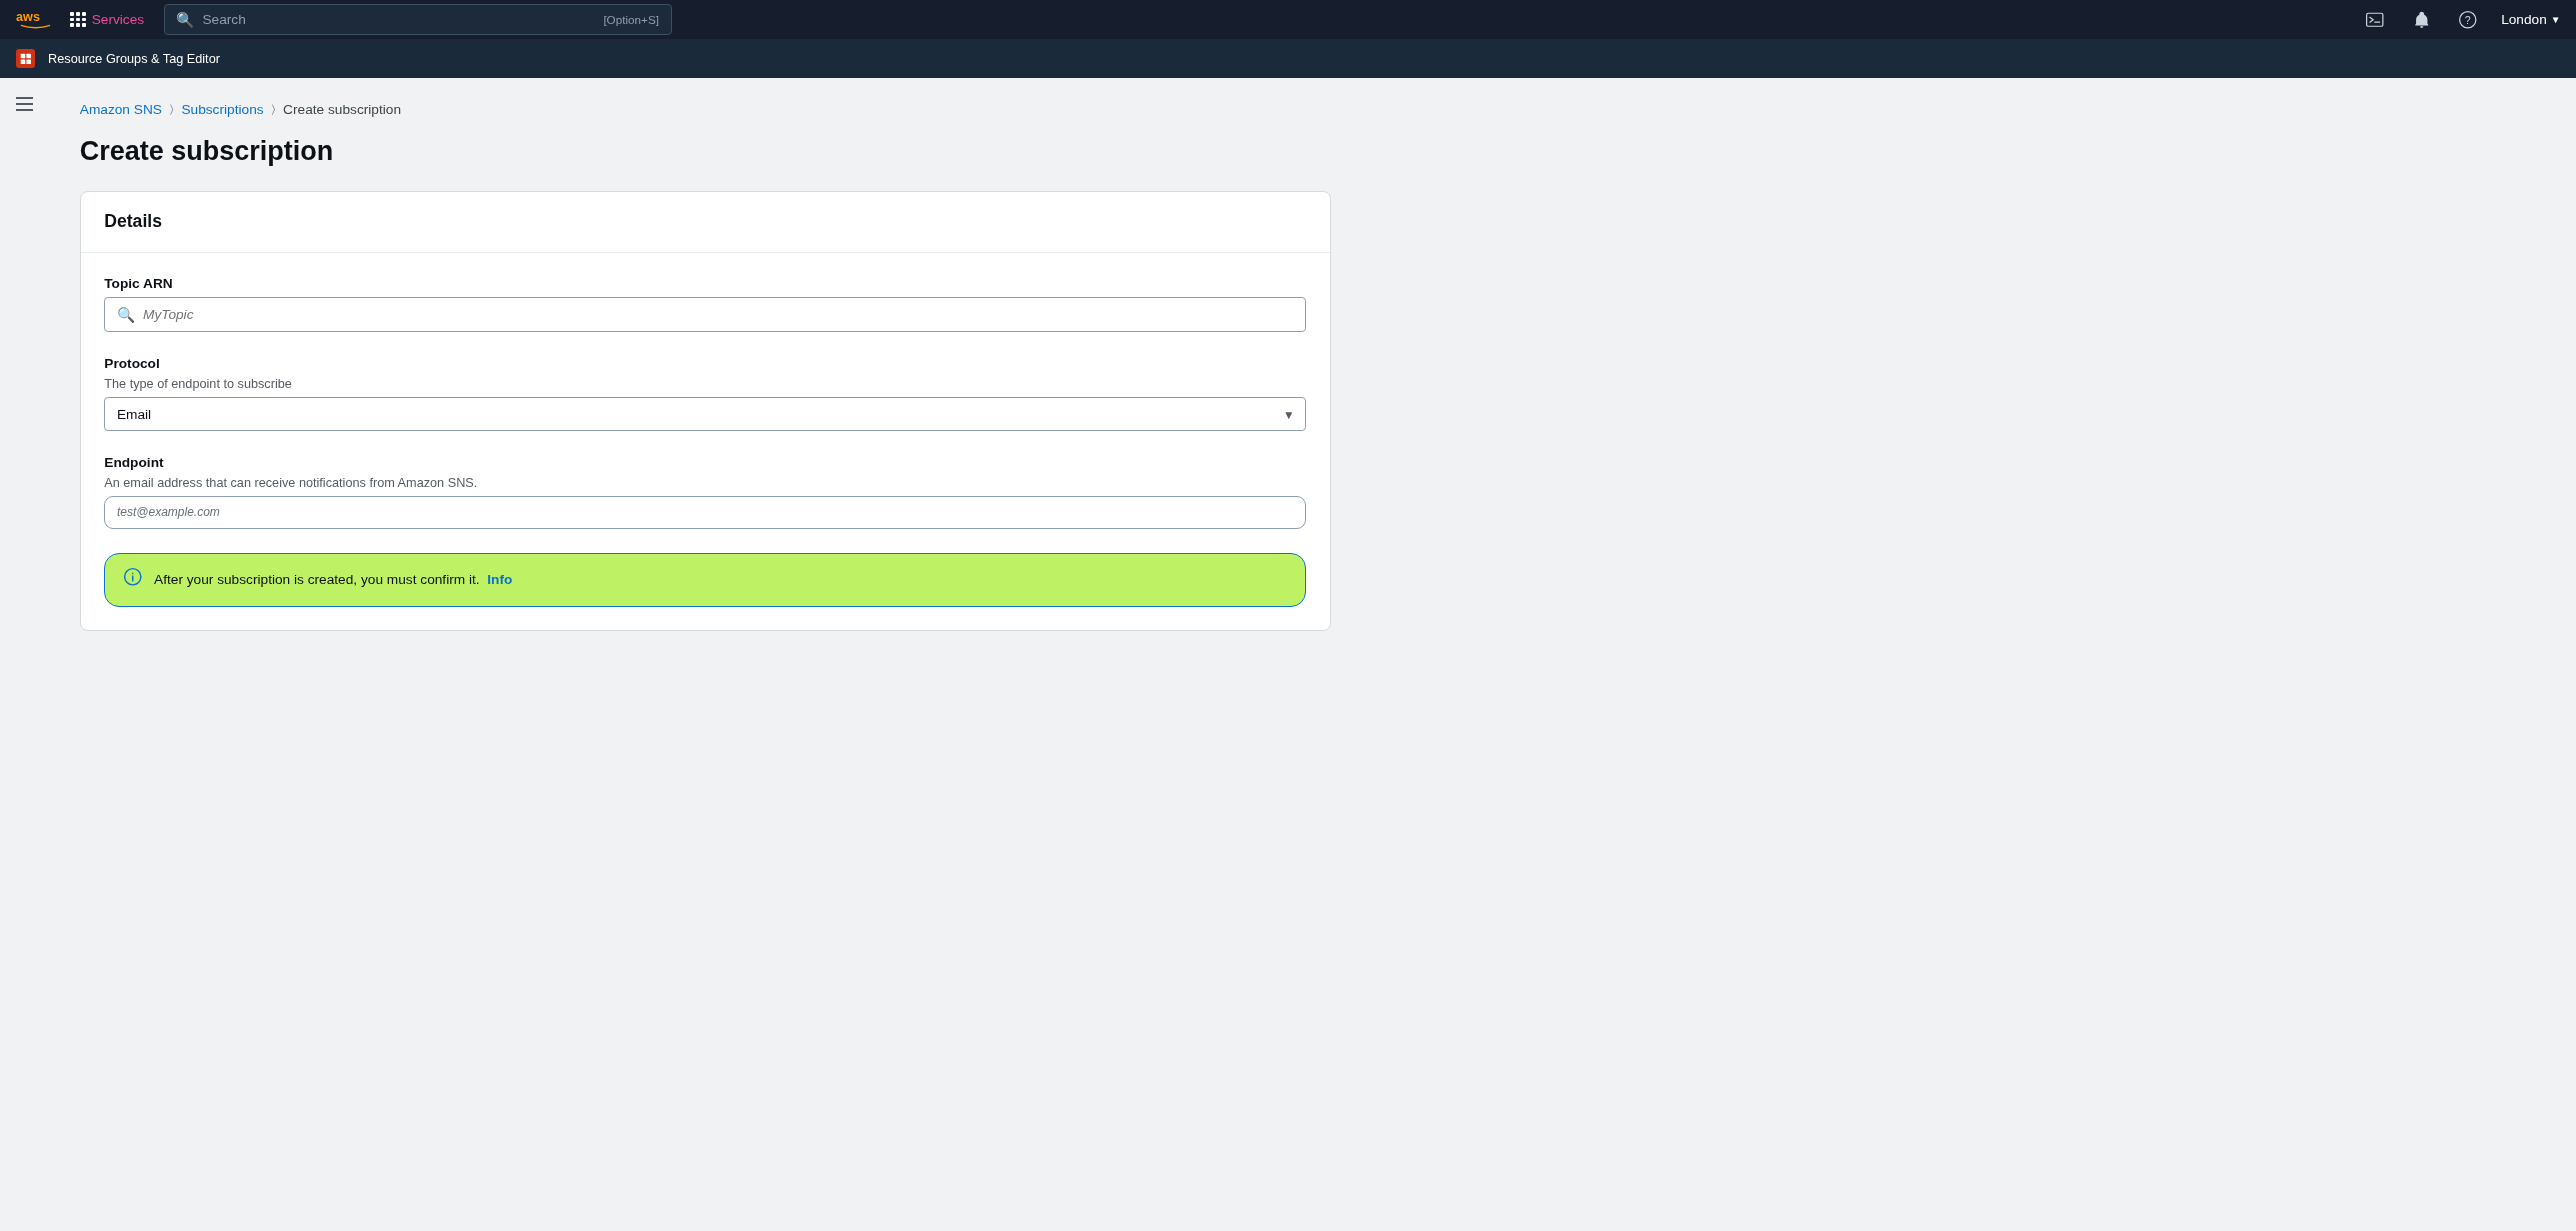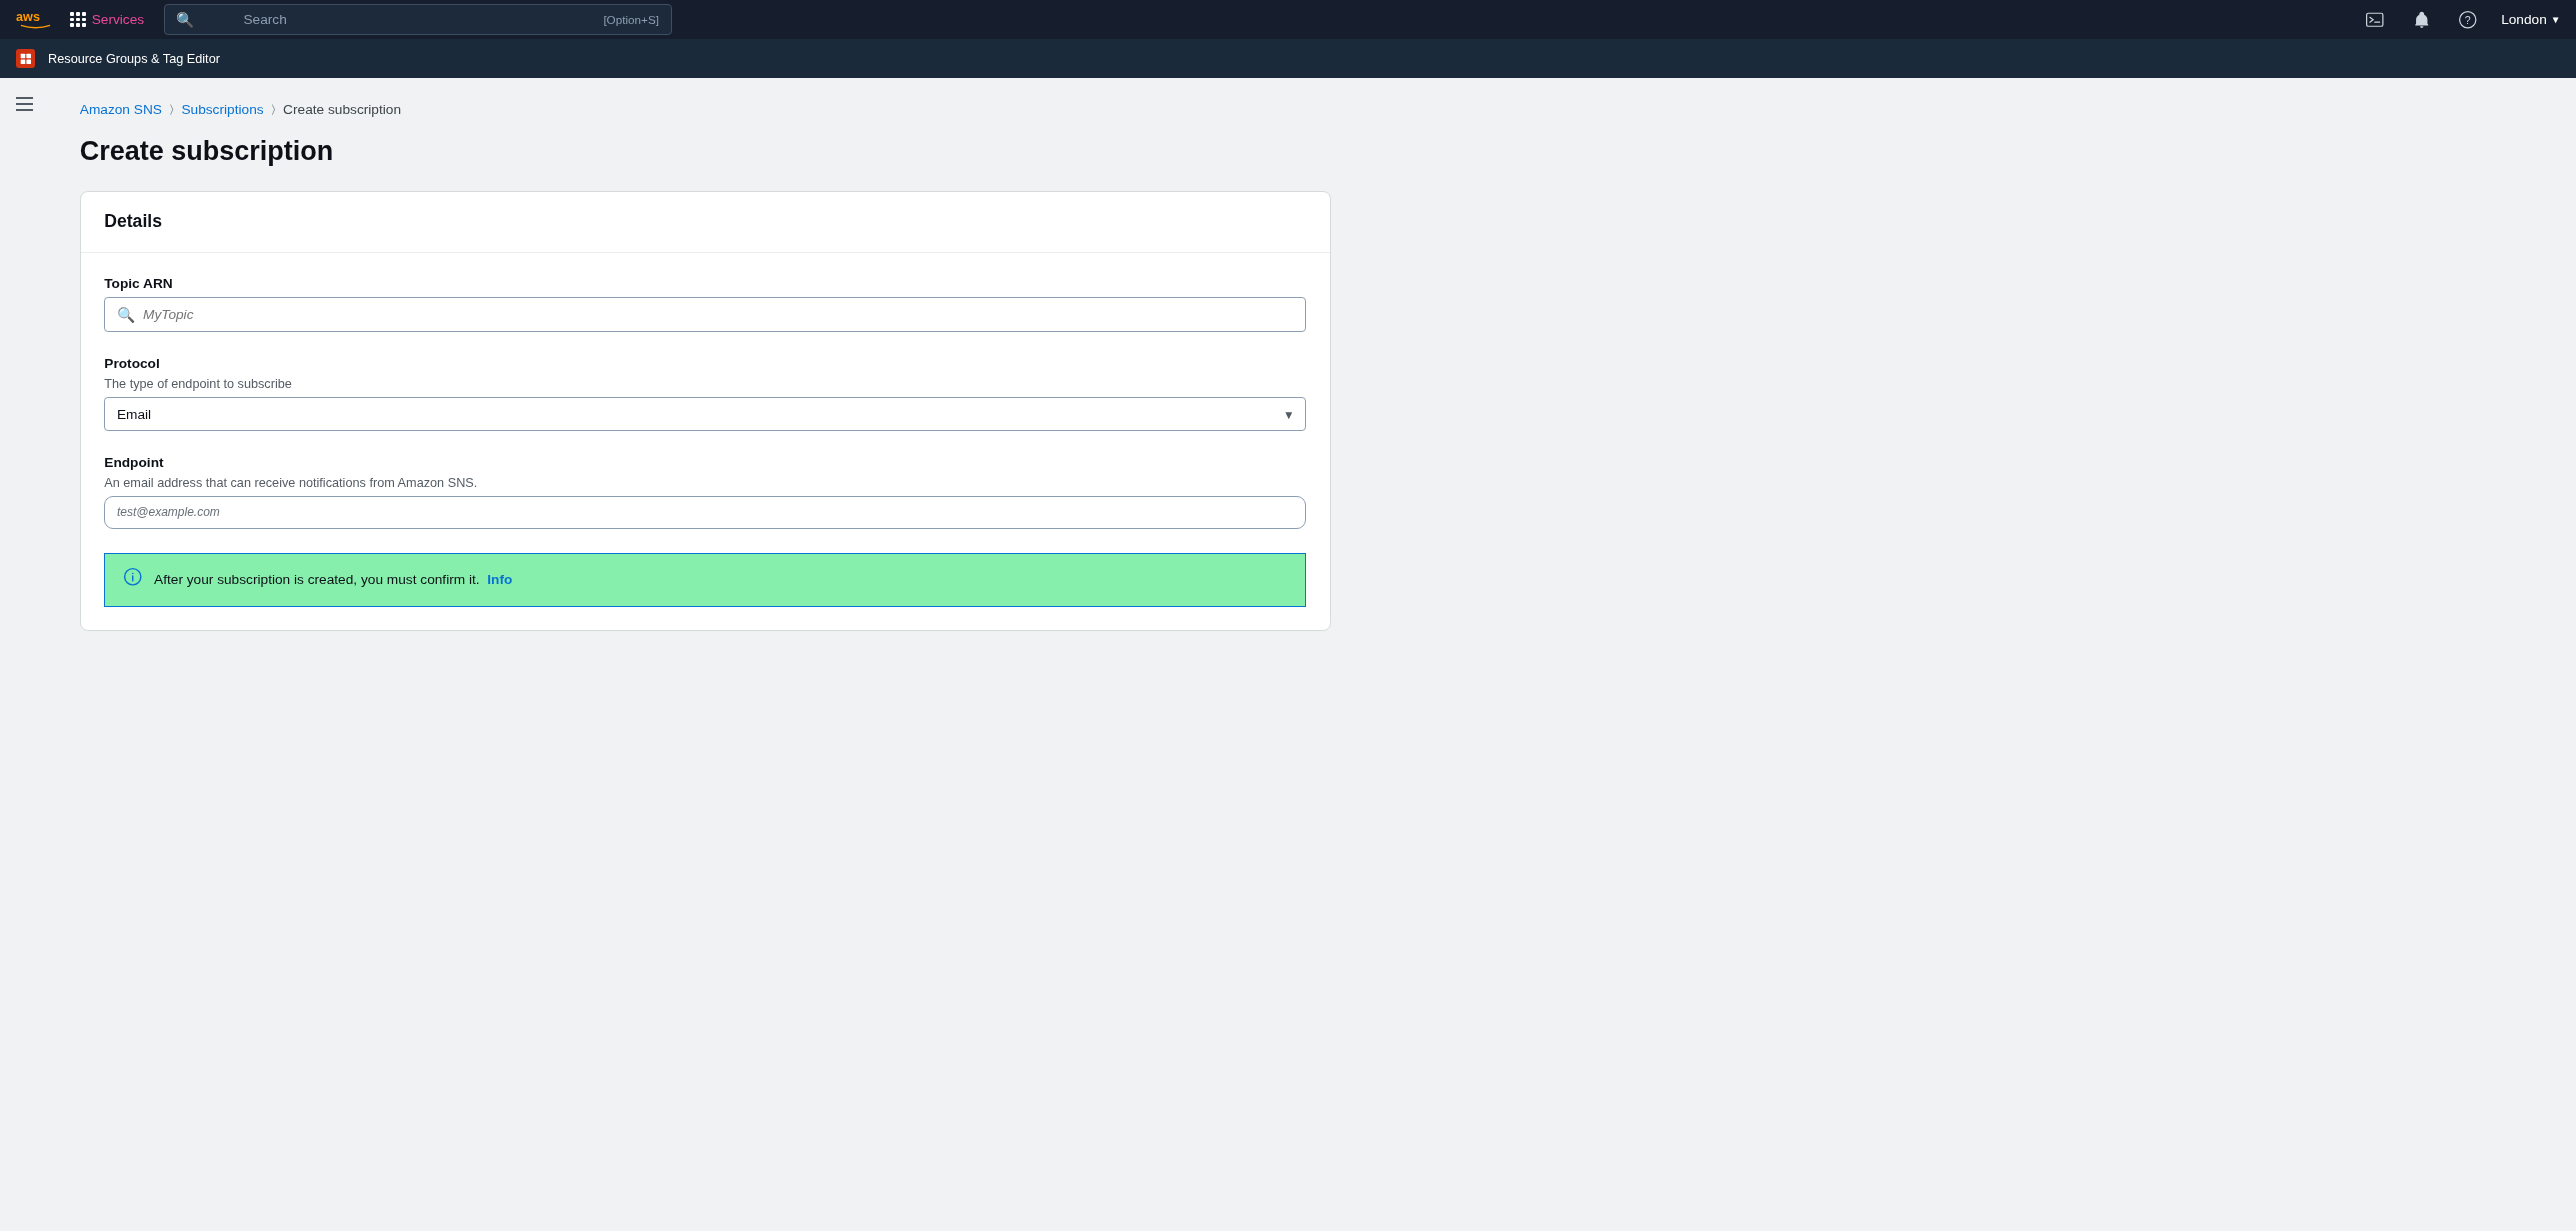--- a/index.html
+++ b/index.html
@@ -56,21 +56,20 @@
       max-width: 508px;
       margin-left: 7.8px;
     }
     .search-bar input {
       background: transparent;
       border: none;
       outline: none;
       color: #ccc;
       font-size: 13.7px;
       width: 100%;
-      margin-left: 41px;
     }
     .search-bar input::placeholder { color: #8d9eb3; }
     .search-shortcut {
       color: #8d9eb3;
       font-size: 11.7px;
       white-space: nowrap;
     }
     .nav-right {
       margin-left: auto;
       display: flex;
@@ -268,26 +267,26 @@
       color: #687078;
       font-style: italic;
       outline: none;
       width: 100%;
     }
     .text-input::placeholder { color: #687078; font-style: italic; }
 
     
     .info-box {
       border: 1px solid #0972d3;
-      border-radius: 0;
+      border-radius: 15px;
       padding: 13.7px 17.6px;
       display: flex;
       align-items: center;
       gap: 11.7px;
-      background: #86efac;
+      background: #bef264;
     }
     .info-icon {
       color: #0972d3;
       font-size: 17.6px;
       flex-shrink: 0;
     }
     .info-text {
       font-size: 13.7px;
       color: #0d1117;
     }

